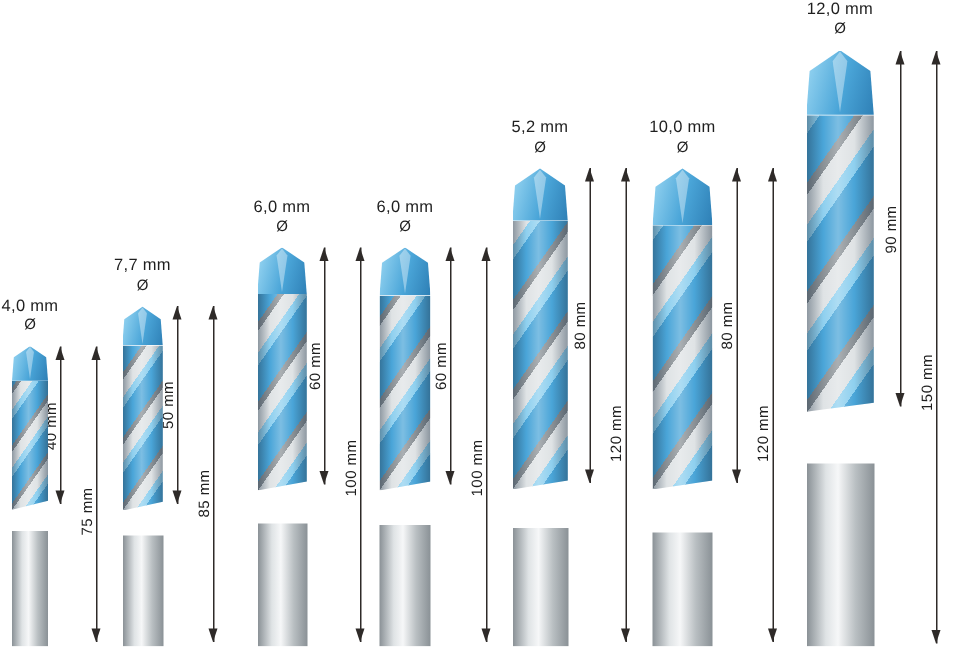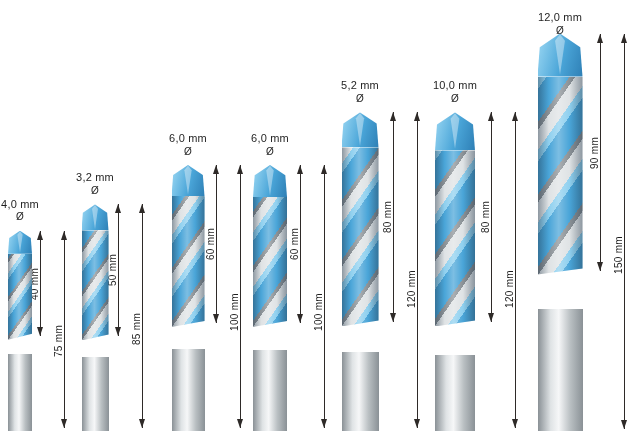--- a/index.html
+++ b/index.html
@@ -63,21 +63,21 @@
     <div class="dim dim-flute" style="left: 40px; top: 231px; height: 105px;">
       <span class="dim-label">40 mm</span>
     </div>
     <div class="dim dim-total" style="left: 64px; top: 231px; height: 197px;">
       <span class="dim-label">75 mm</span>
     </div>
   </div>
 
   <div class="bit-group">
     <div class="bit-label" style="left: 53px; top: 171.45px;">
-      <span class="dia">3,2 mm</span>
+      <span class="dia">7,7 mm</span>
       <span class="sym">Ø</span>
     </div>
     <div class="bit" style="left: 81.5px; top: 204.45px; width: 27px; height: 226.55px;">
       <div class="tip" style="height: 26px;"></div>
       <div class="flute" style="top: 26px; height: 110px; background: linear-gradient(90deg, rgba(20, 40, 60, 0.4), rgba(20, 40, 60, 0) 24%, rgba(255, 255, 255, 0.28) 46%, rgba(20, 40, 60, 0) 70%, rgba(20, 40, 60, 0.42)), repeating-linear-gradient(-55deg, rgb(74, 165, 216) 0px, rgb(74, 165, 216) 11.34px, rgb(143, 208, 239) 11.34px, rgb(143, 208, 239) 15.309px, rgb(223, 227, 229) 15.309px, rgb(223, 227, 229) 22.113px, rgb(138, 145, 150) 22.113px, rgb(138, 145, 150) 24.948px);"></div>
       <div class="shank" style="top: 153px;"></div>
     </div>
     <div class="dim dim-flute" style="left: 118px; top: 204px; height: 132px;">
       <span class="dim-label">50 mm</span>
     </div>
@@ -152,21 +152,21 @@
     </div>
     <div class="dim dim-flute" style="left: 491px; top: 112px; height: 210px;">
       <span class="dim-label">80 mm</span>
     </div>
     <div class="dim dim-total" style="left: 515px; top: 112px; height: 316px;">
       <span class="dim-label">120 mm</span>
     </div>
   </div>
 
   <div class="bit-group">
-    <div class="bit-label" style="left: 518px; top: 11px;">
+    <div class="bit-label" style="left: 518px; top: 0;">
       <span class="dia">12,0 mm</span>
       <span class="sym">Ø</span>
     </div>
     <div class="bit" style="left: 537.5px; top: 33.5px; width: 45px; height: 397.5px;">
       <div class="tip" style="height: 43px;"></div>
       <div class="flute" style="top: 43px; height: 198px; background: linear-gradient(90deg, rgba(20, 40, 60, 0.4), rgba(20, 40, 60, 0) 24%, rgba(255, 255, 255, 0.28) 46%, rgba(20, 40, 60, 0) 70%, rgba(20, 40, 60, 0.42)), repeating-linear-gradient(-55deg, rgb(74, 165, 216) 0px, rgb(74, 165, 216) 18.9px, rgb(143, 208, 239) 18.9px, rgb(143, 208, 239) 25.515px, rgb(223, 227, 229) 25.515px, rgb(223, 227, 229) 36.855px, rgb(138, 145, 150) 36.855px, rgb(138, 145, 150) 41.58px);"></div>
       <div class="shank" style="top: 275px;"></div>
     </div>
     <div class="dim dim-flute" style="left: 600px; top: 34px; height: 237px;">
       <span class="dim-label">90 mm</span>

